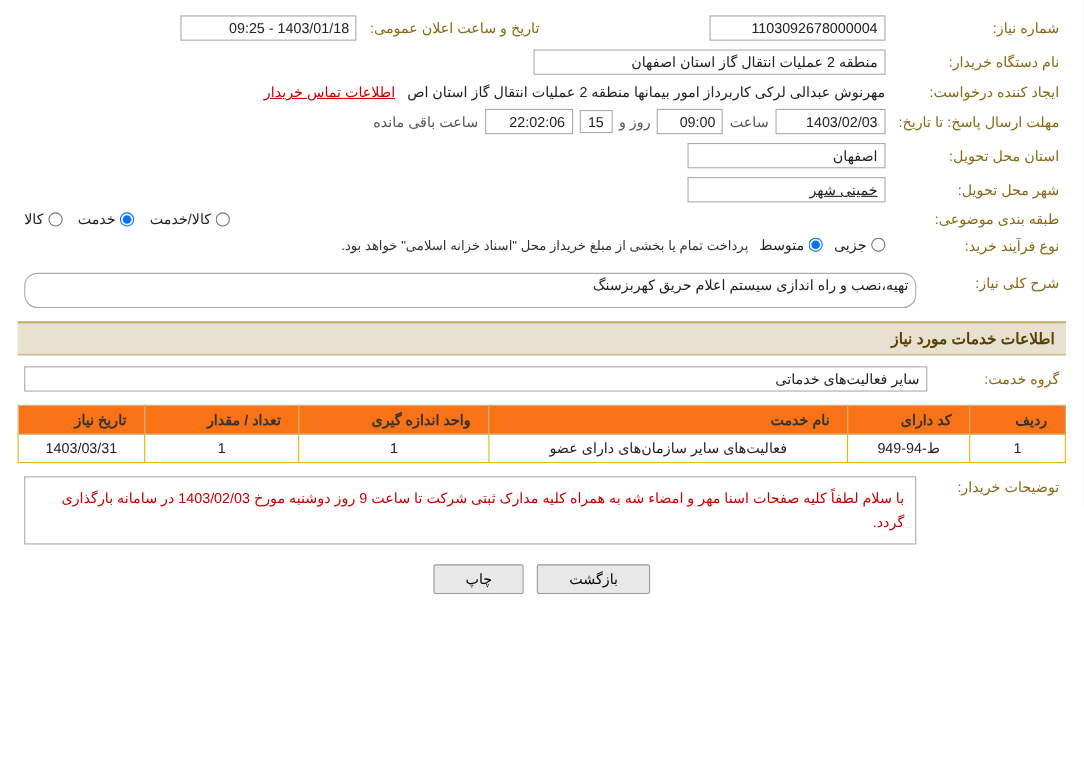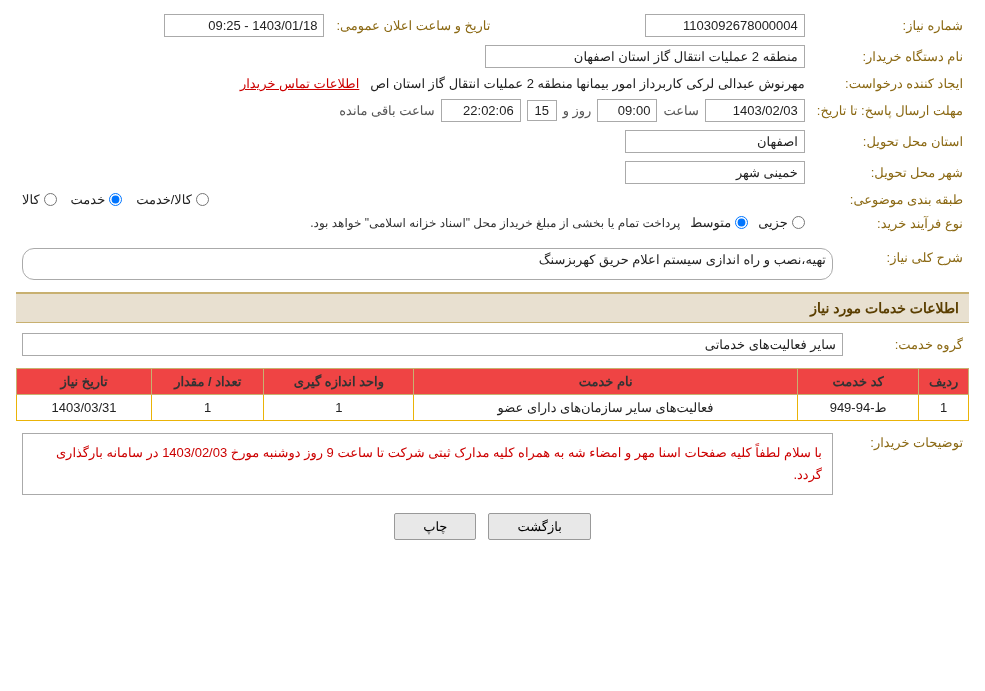--- a/index.html
+++ b/index.html
@@ -93,24 +93,24 @@
       align-items: center;
       gap: 4px;
       flex-direction: row-reverse;
     }
     .data-table {
       width: 100%;
       border-collapse: collapse;
       margin: 6px 0;
     }
     .data-table th {
-      background: #ef4444;
+      background: #f97316;
       border: 1px solid #c8b070;
-      padding: 5px 0;
-      text-align: center;
+      padding: 5px 16px;
+      text-align: right;
       font-weight: bold;
       color: #333;
     }
     .data-table td {
       border: 1px solid #eab308;
       padding: 5px 8px;
       text-align: center;
     }
     .data-table tr:nth-child(even) td {
       background: #fafafa;
@@ -219,21 +219,21 @@
       <tr>
         <td class="label-cell">استان محل تحویل:</td>
         <td colspan="3" class="value-cell">
           <span class="input-box" style="min-width:180px;">اصفهان</span>
         </td>
       </tr>
 
       <tr>
         <td class="label-cell">شهر محل تحویل:</td>
         <td colspan="3" class="value-cell">
-          <span class="input-box" style="min-width:180px;">خمینی شهر</span>
+          <span class="input-box" style="min-width:180px;text-decoration:underline;">خمینی شهر</span>
         </td>
       </tr>
 
       <tr>
         <td class="label-cell">طبقه بندی موضوعی:</td>
         <td colspan="3" class="value-cell">
           <span class="radio-group">
             <span class="radio-item">
               <span>کالا</span>
               <input type="radio" name="category" style="">
@@ -290,21 +290,21 @@
           <div class="input-box-full">سایر فعالیت‌های خدماتی</div>
         </td>
       </tr>
     </tbody>
       </table>
 
     <table class="data-table">
       <thead>
         <tr>
           <th>ردیف</th>
-          <th>کد خدمت</th>
+          <th>کد دارای</th>
           <th>نام خدمت</th>
           <th>واحد اندازه گیری</th>
           <th>تعداد / مقدار</th>
           <th>تاریخ نیاز</th>
         </tr>
       </thead>
       <tbody>
         <tr>
           <td>1</td>
           <td>ط-94-949</td>

